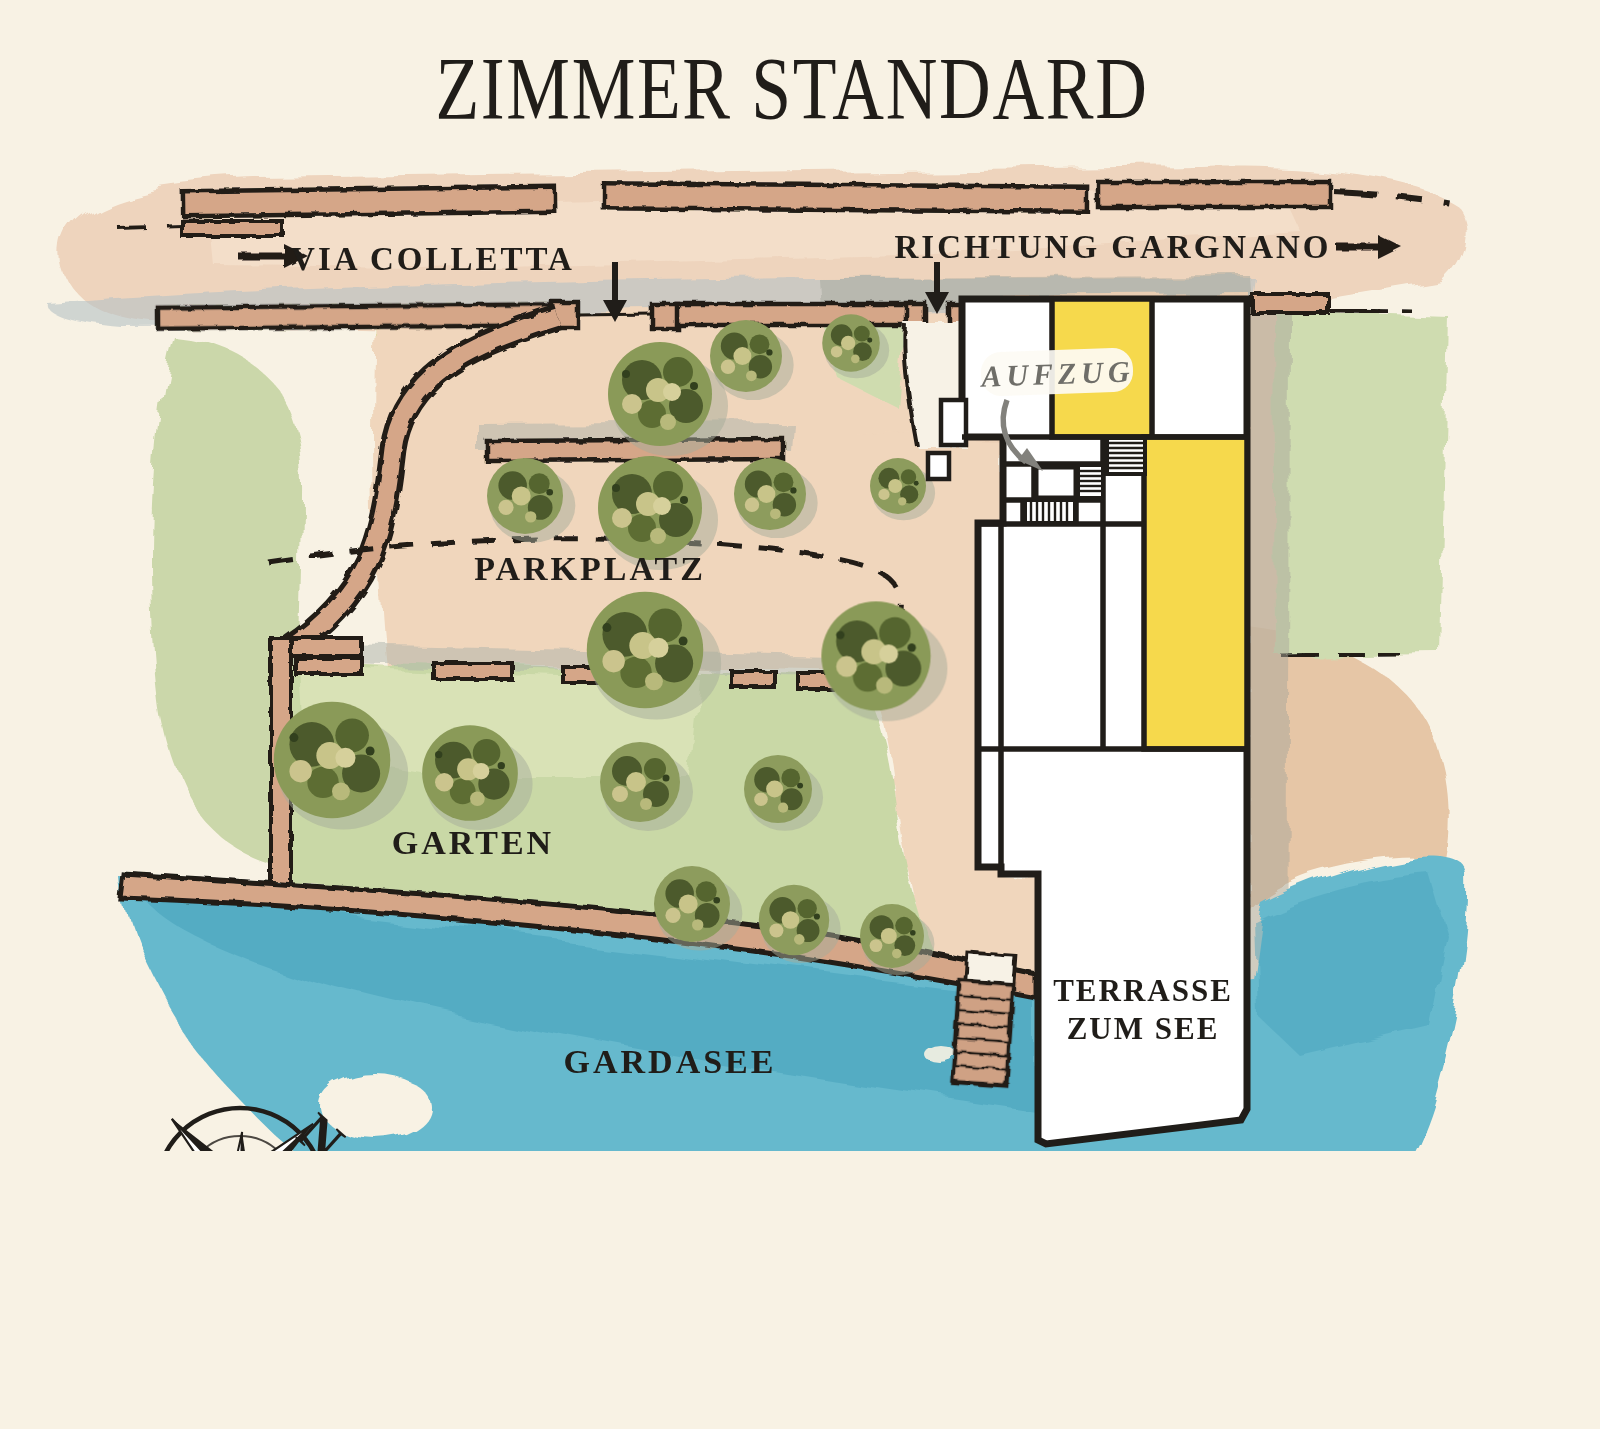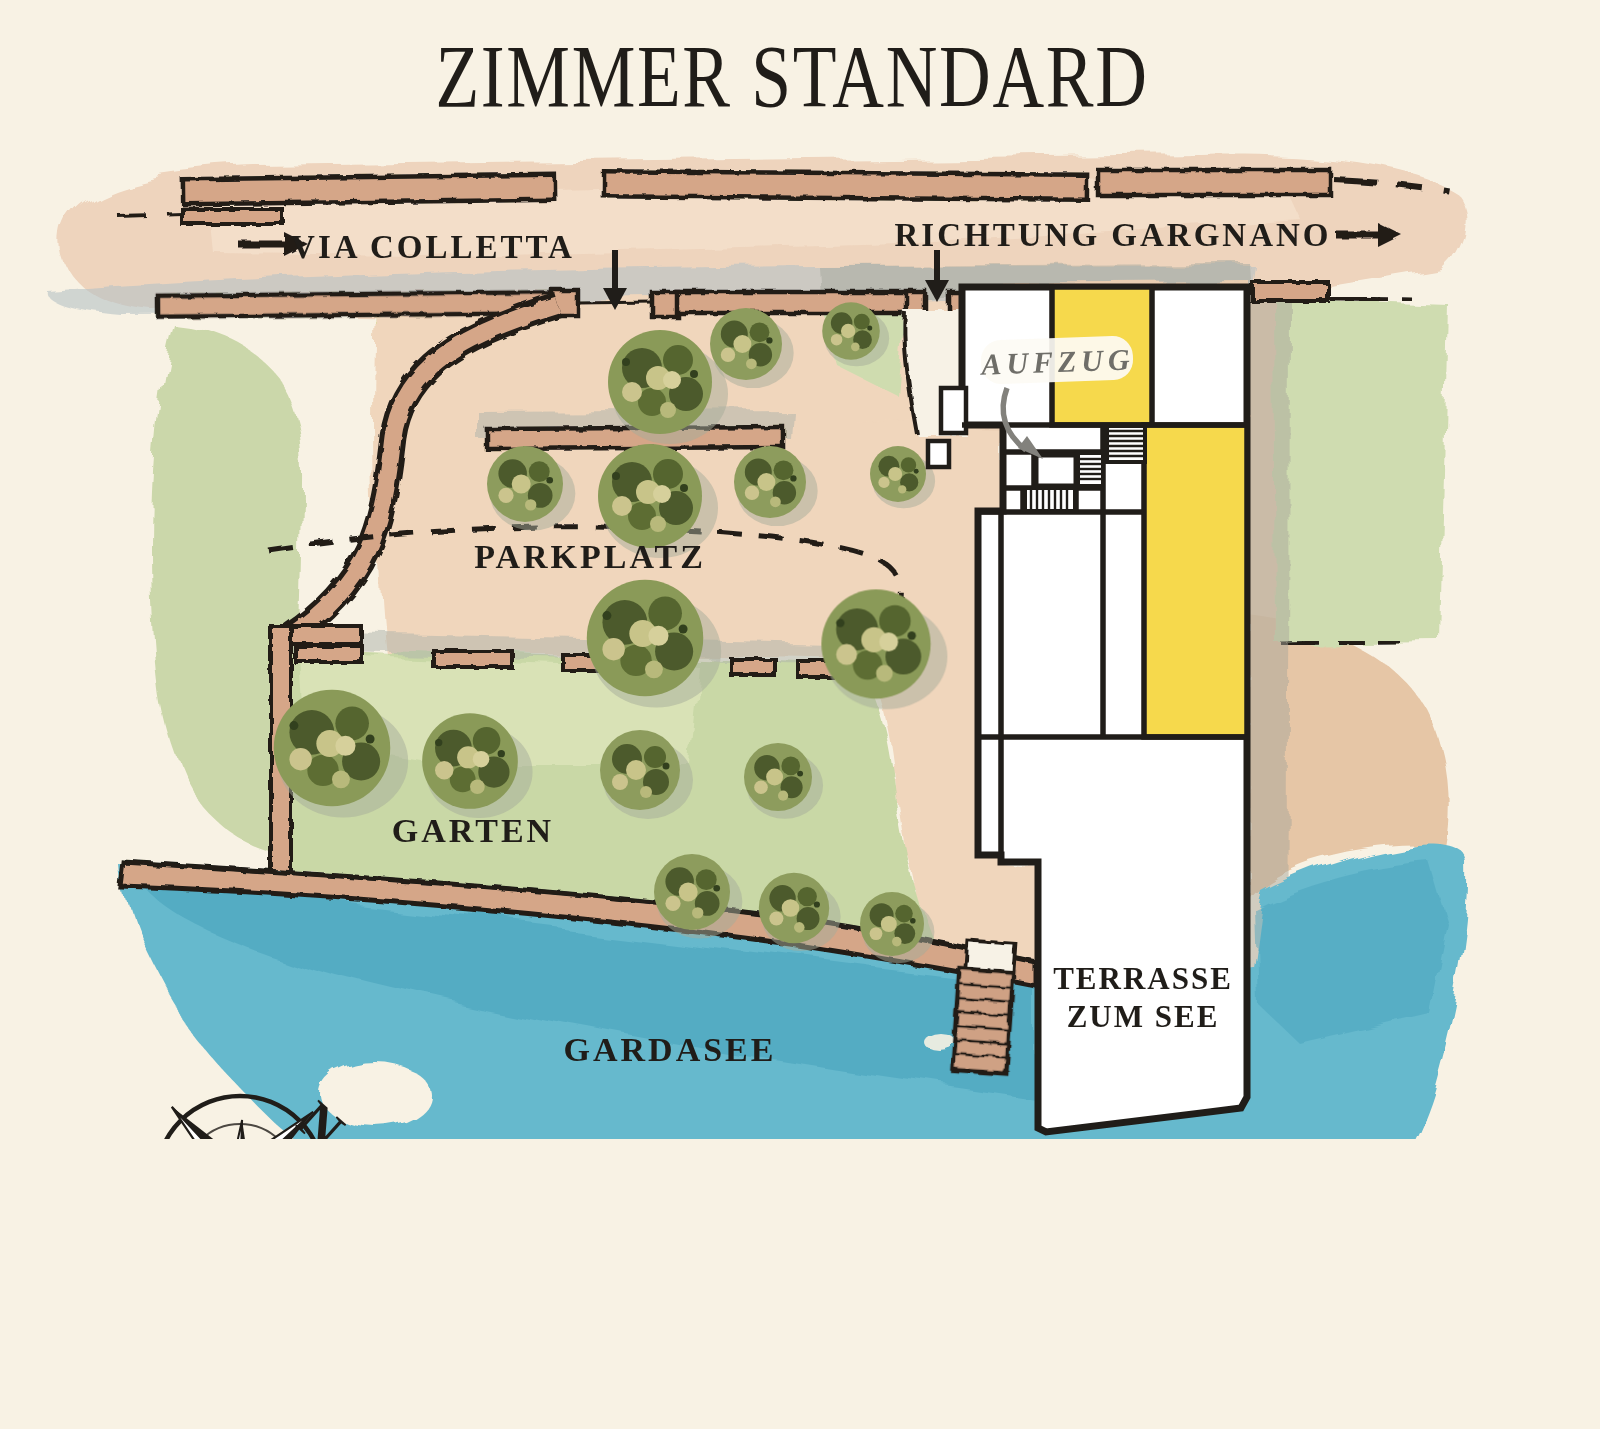--- a/index.html
+++ b/index.html
@@ -1,16 +1,16 @@
 <!DOCTYPE html>
 <html style="--paper: #f8f2e4; --ink: #201d19; --room_highlight: #f6d94c; --lake: #66b9cd; --lake_deep: #47a2bc; --lake_light: #8fcbd9; --garden: #c9d8a6; --garden_light: #dde5bb; --road: #eed4bd; --court: #f0d6bc; --wall: #d5a688; --shadow: #adb3ab; --shadow_blue: #b6c2c6; --label_gray: #6f6e69;"><head>
 <meta charset="utf-8">
 <style>
   html,body{margin:0;padding:0;background:#f8f2e4;}
-  .stage{position:relative;width:1600px;height:1135px;margin:4px auto;background:var(--paper,#f8f2e4);overflow:hidden;}
+  .stage{position:relative;width:1600px;height:1135px;margin:16px auto;background:var(--paper,#f8f2e4);overflow:hidden;}
   svg{display:block}
   .t-title{font-family:"Liberation Serif",serif;font-weight:500;font-size:88px;fill:var(--ink,#1e1c19);letter-spacing:2px;}
   .t-street{font-family:"Liberation Serif",serif;font-weight:700;font-size:33px;fill:var(--ink,#1e1c19);letter-spacing:3px;}
   .t-area{font-family:"Liberation Serif",serif;font-weight:700;font-size:34px;fill:var(--ink,#1e1c19);letter-spacing:3px;}
   .t-terr{font-family:"Liberation Serif",serif;font-weight:700;font-size:31px;fill:var(--ink,#1e1c19);letter-spacing:2px;}
   .t-elev{font-family:"Liberation Serif",serif;font-style:italic;font-weight:700;font-size:30px;fill:var(--label_gray,#6f6e69);letter-spacing:5px;}
   .t-north{font-family:"Liberation Serif",serif;font-weight:700;font-size:54px;fill:var(--ink,#1e1c19);}
   .ink{stroke:var(--ink,#1e1c19);}
   .wallf{fill:var(--wall,#d2a083);}
   .roomw{fill:#ffffff;stroke:var(--ink,#1e1c19);}

